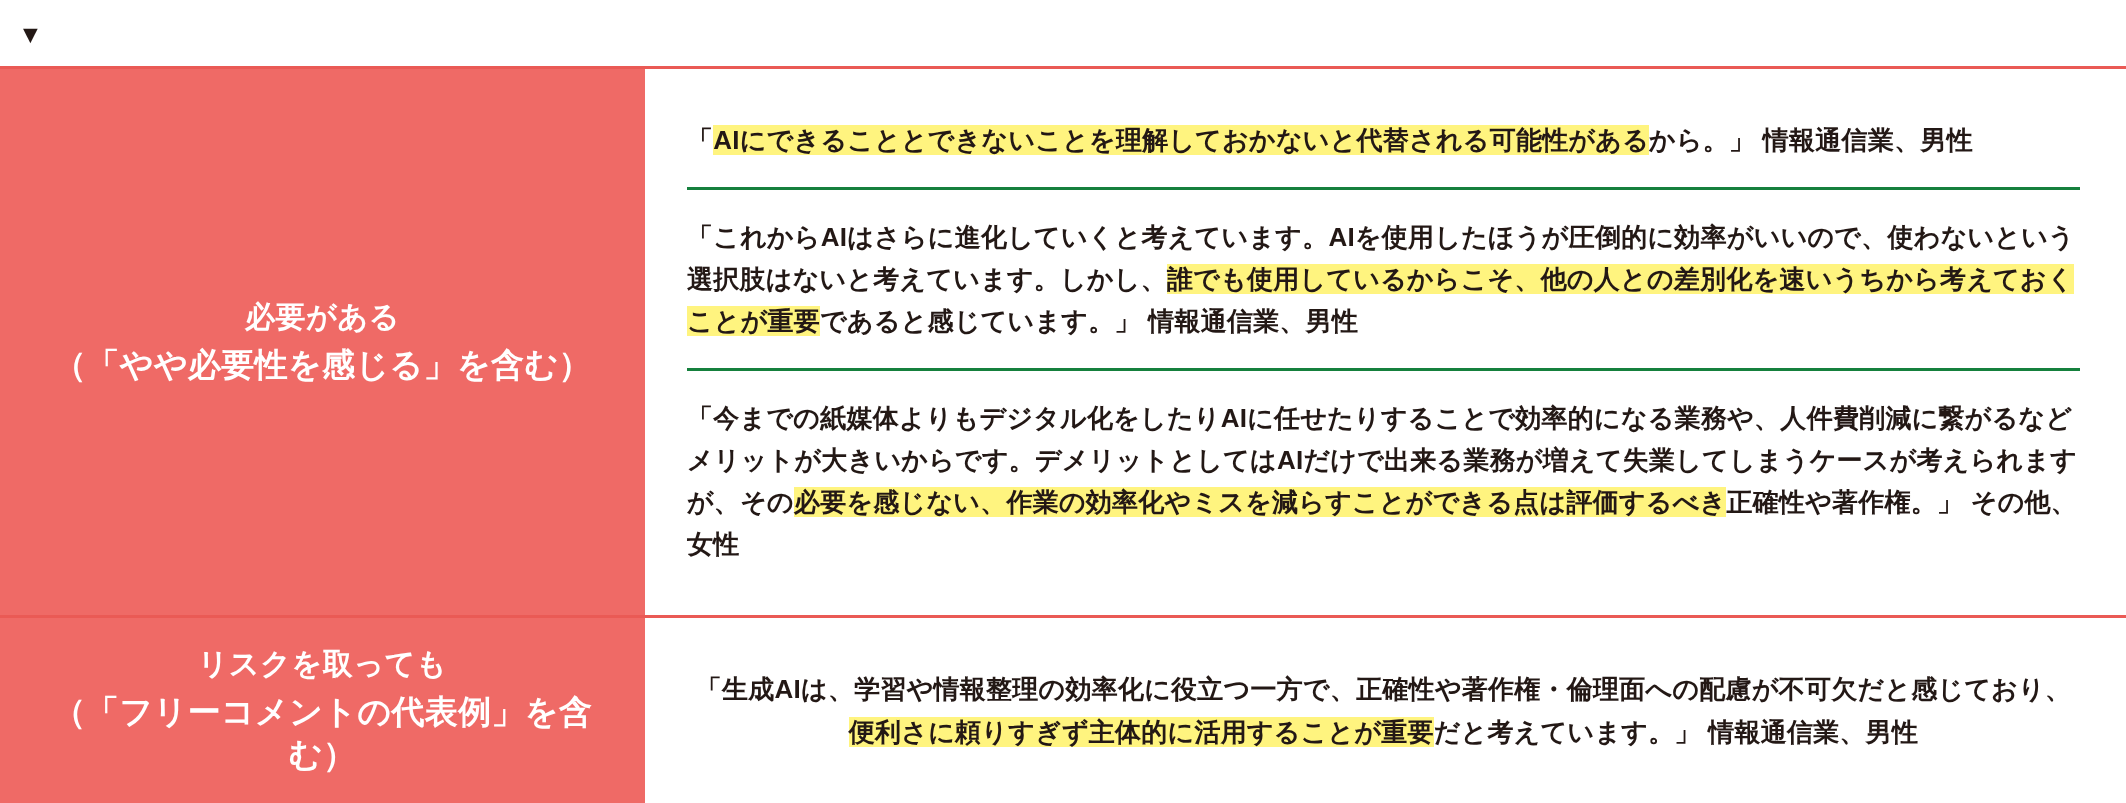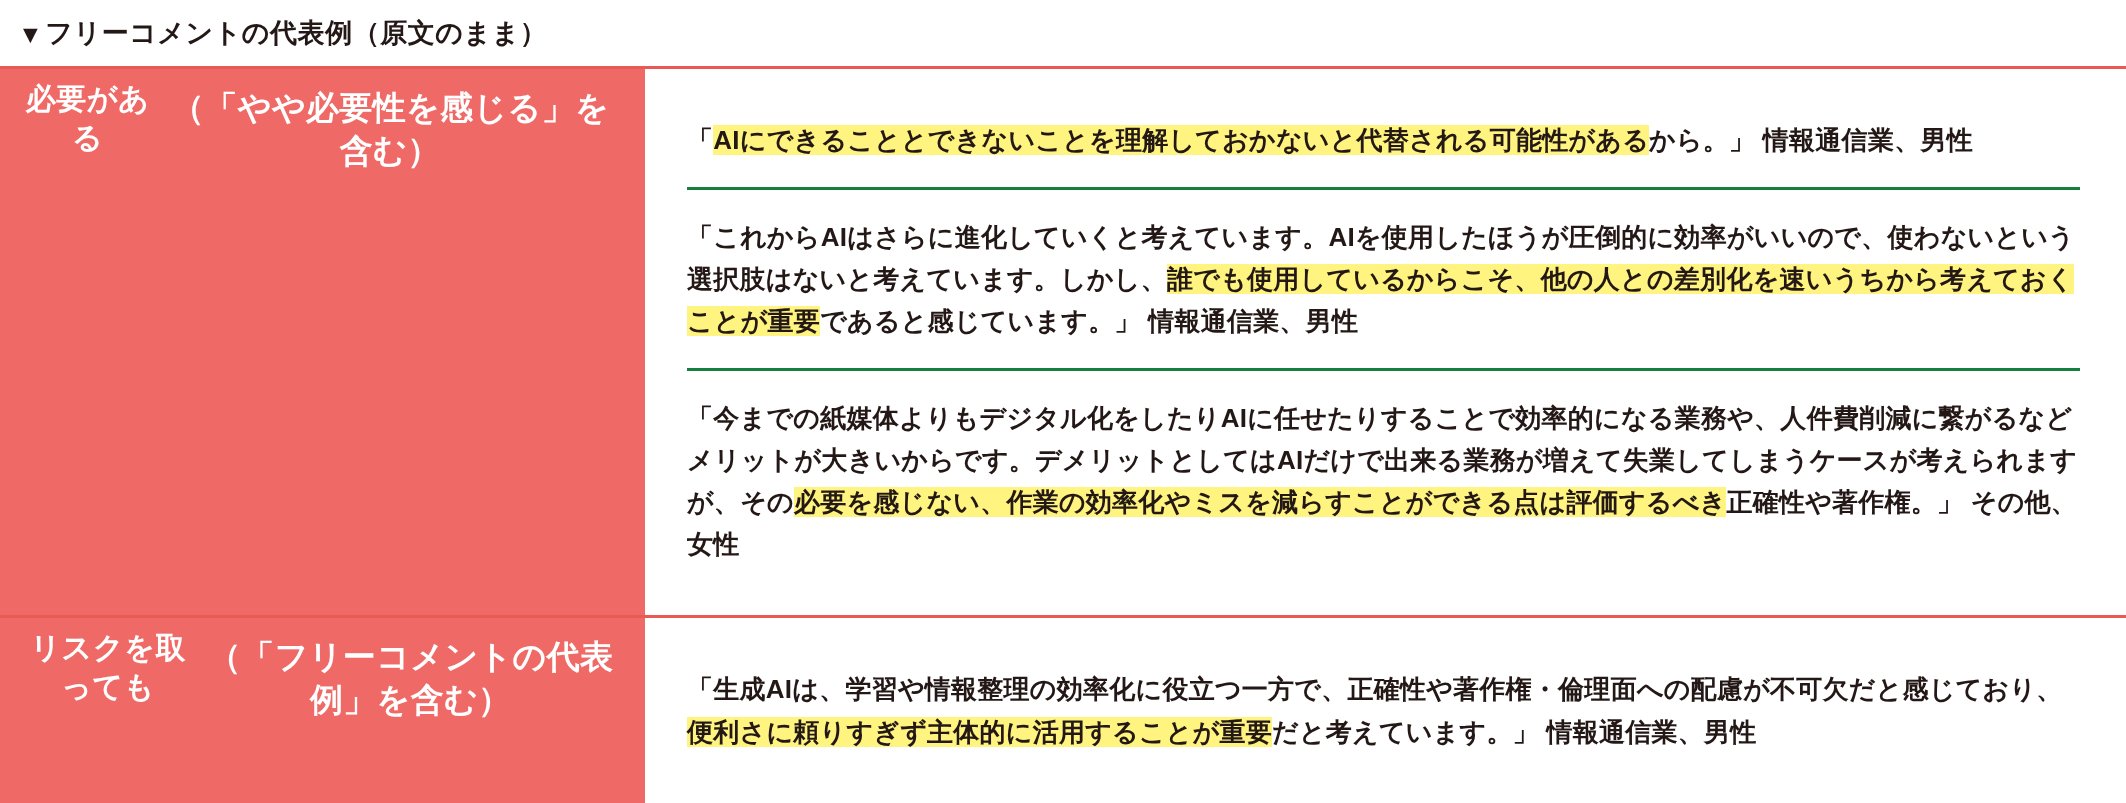--- a/index.html
+++ b/index.html
@@ -56,21 +56,22 @@
   .row.first {
     border-bottom: 3px solid #ea5a55;
   }
 
   .cat-cell {
     flex: 0 0 645px;
     width: 645px;
     background: #ef6a66;
     color: #ffffff;
     display: flex;
-    flex-direction: row;
+    flex-direction: column;
+    align-items: center;
     justify-content: center;
     text-align: center;
     box-sizing: border-box;
     padding: 10px 20px;
   }
   .cat-title {
     font-size: 30px;
     font-weight: 700;
     letter-spacing: 0.02em;
     line-height: 1.3;
@@ -109,30 +110,29 @@
   }
   mark {
     background: #fff47f;
     color: #231815;
     padding: 0;
   }
 
   
   .row.first .comments-cell { min-height: 546px; }
   .row.second .comments-cell { min-height: 185px; padding-top: 4px; padding-bottom: 4px; }
-  .row.second .comment { padding: 14px 0; }
+  .row.second .comment { padding: 14px 0; text-align: center; }
 </style>
 </head>
 <body>
 
 <div class="page">
 
   <div class="heading">
     <span class="tri">▼</span>
-    <span>フリーコメントの代表例（原文のまま）</span>
   </div>
 
   <div class="table">
 
     <div class="row first">
       <div class="cat-cell">
         <div class="cat-title">必要がある</div>
         <div class="cat-sub">（「やや必要性を感じる」を含む）</div>
       </div>
       <div class="comments-cell">

